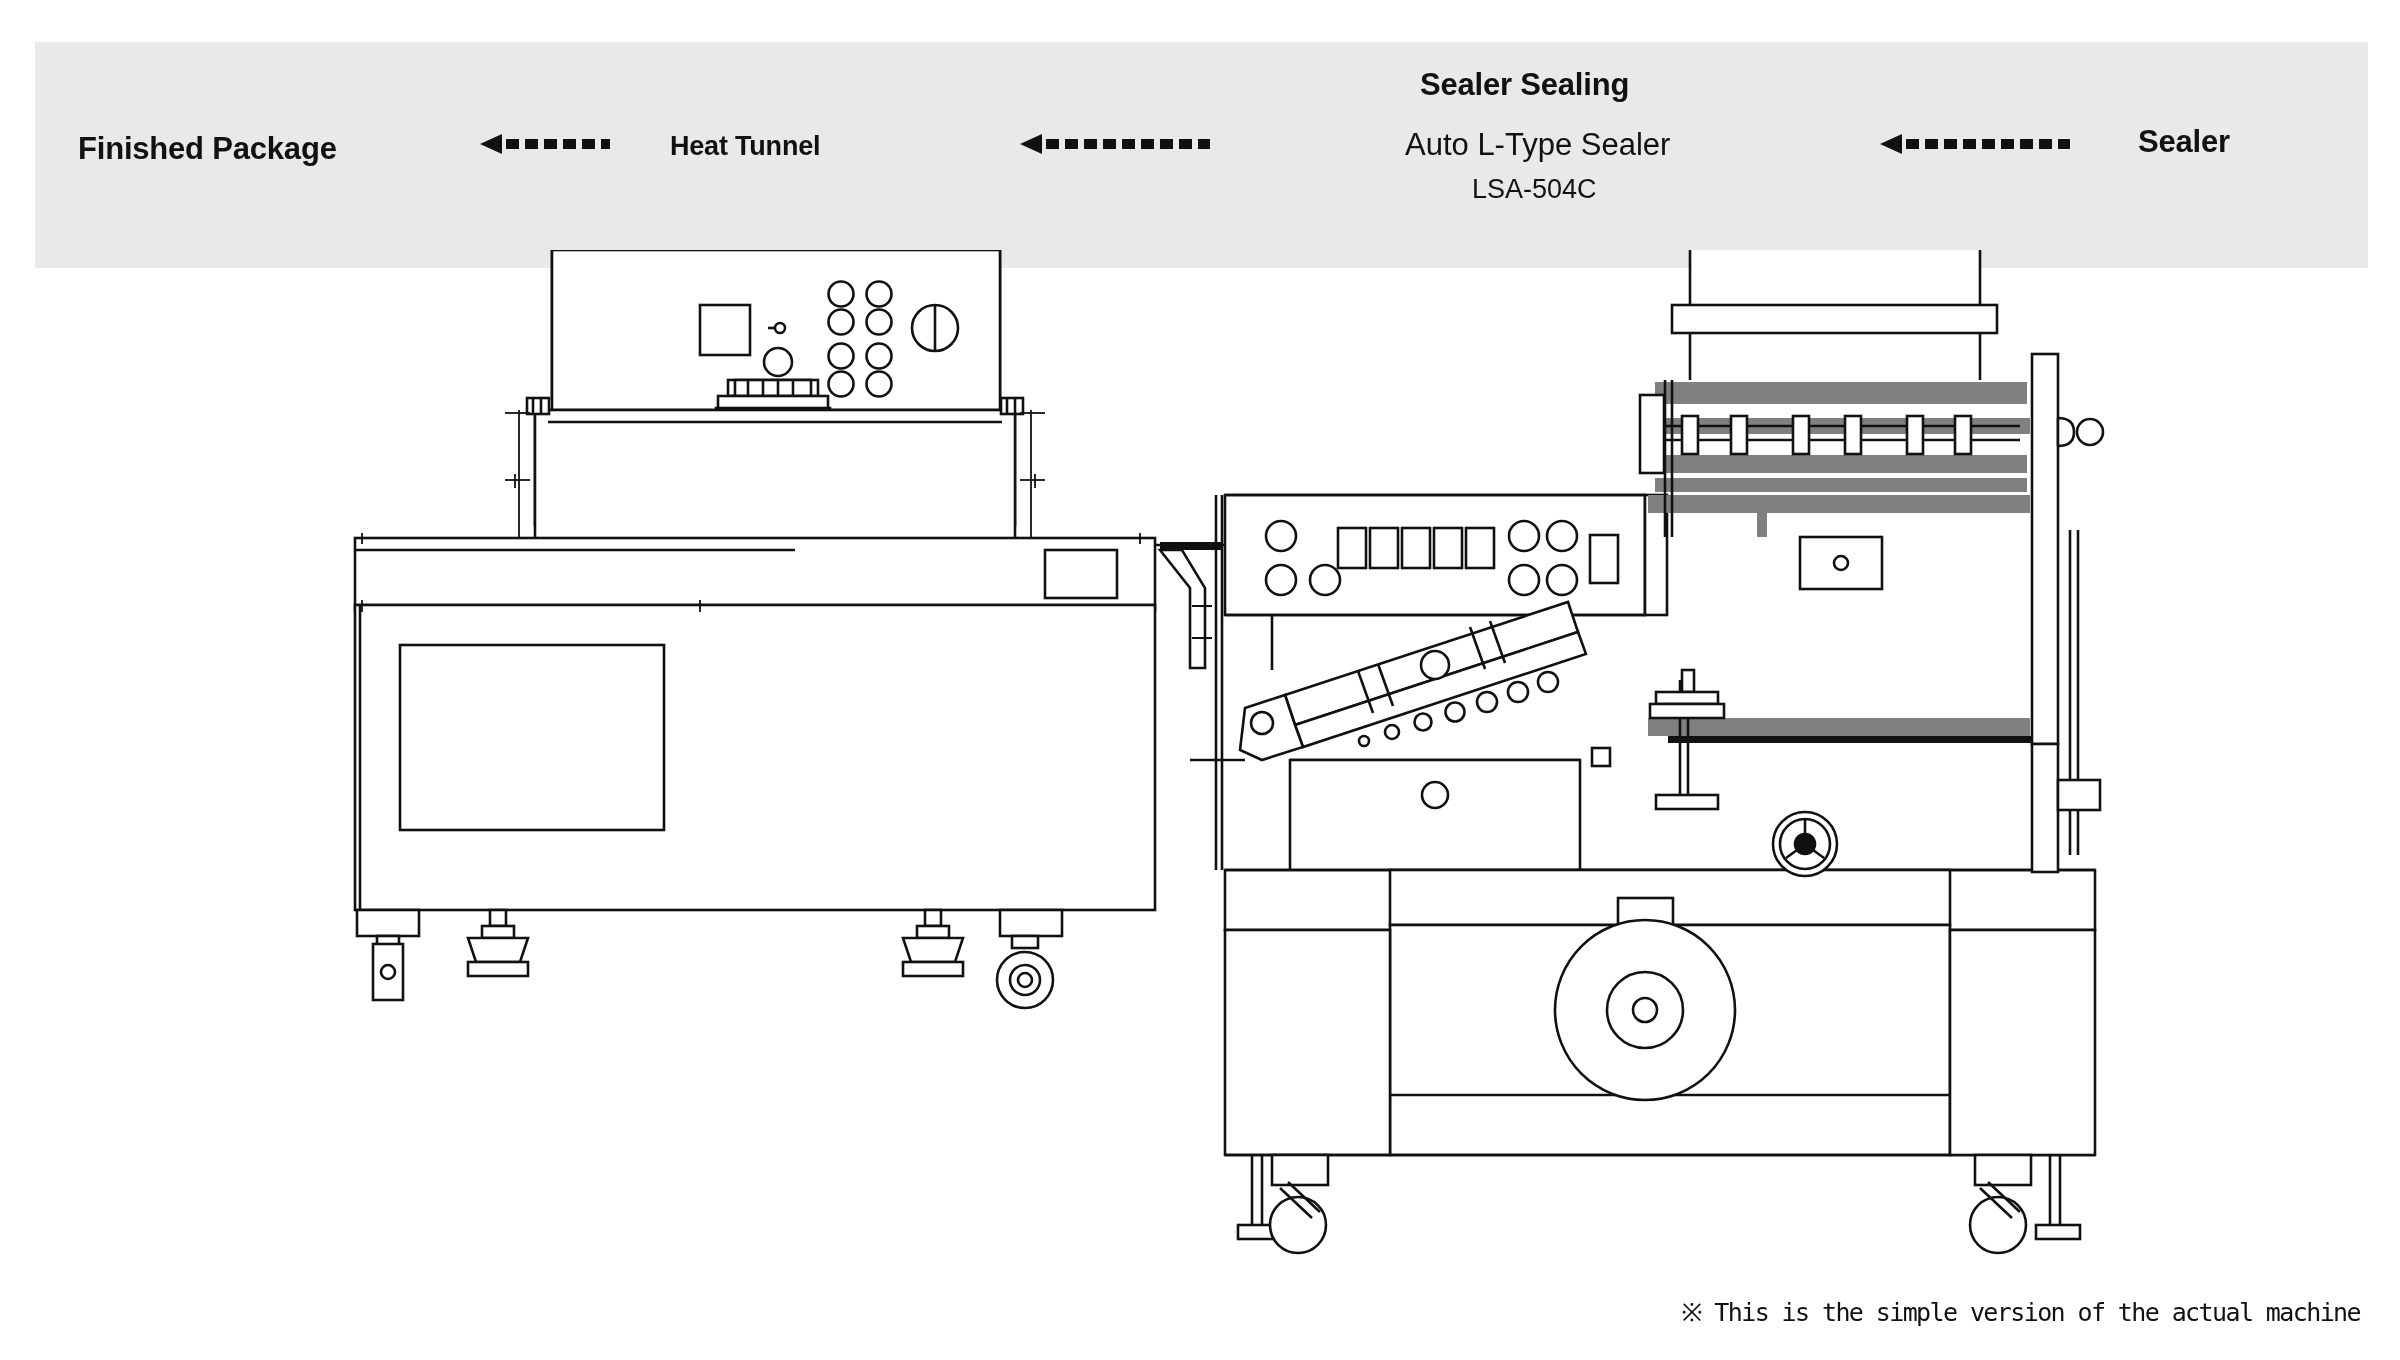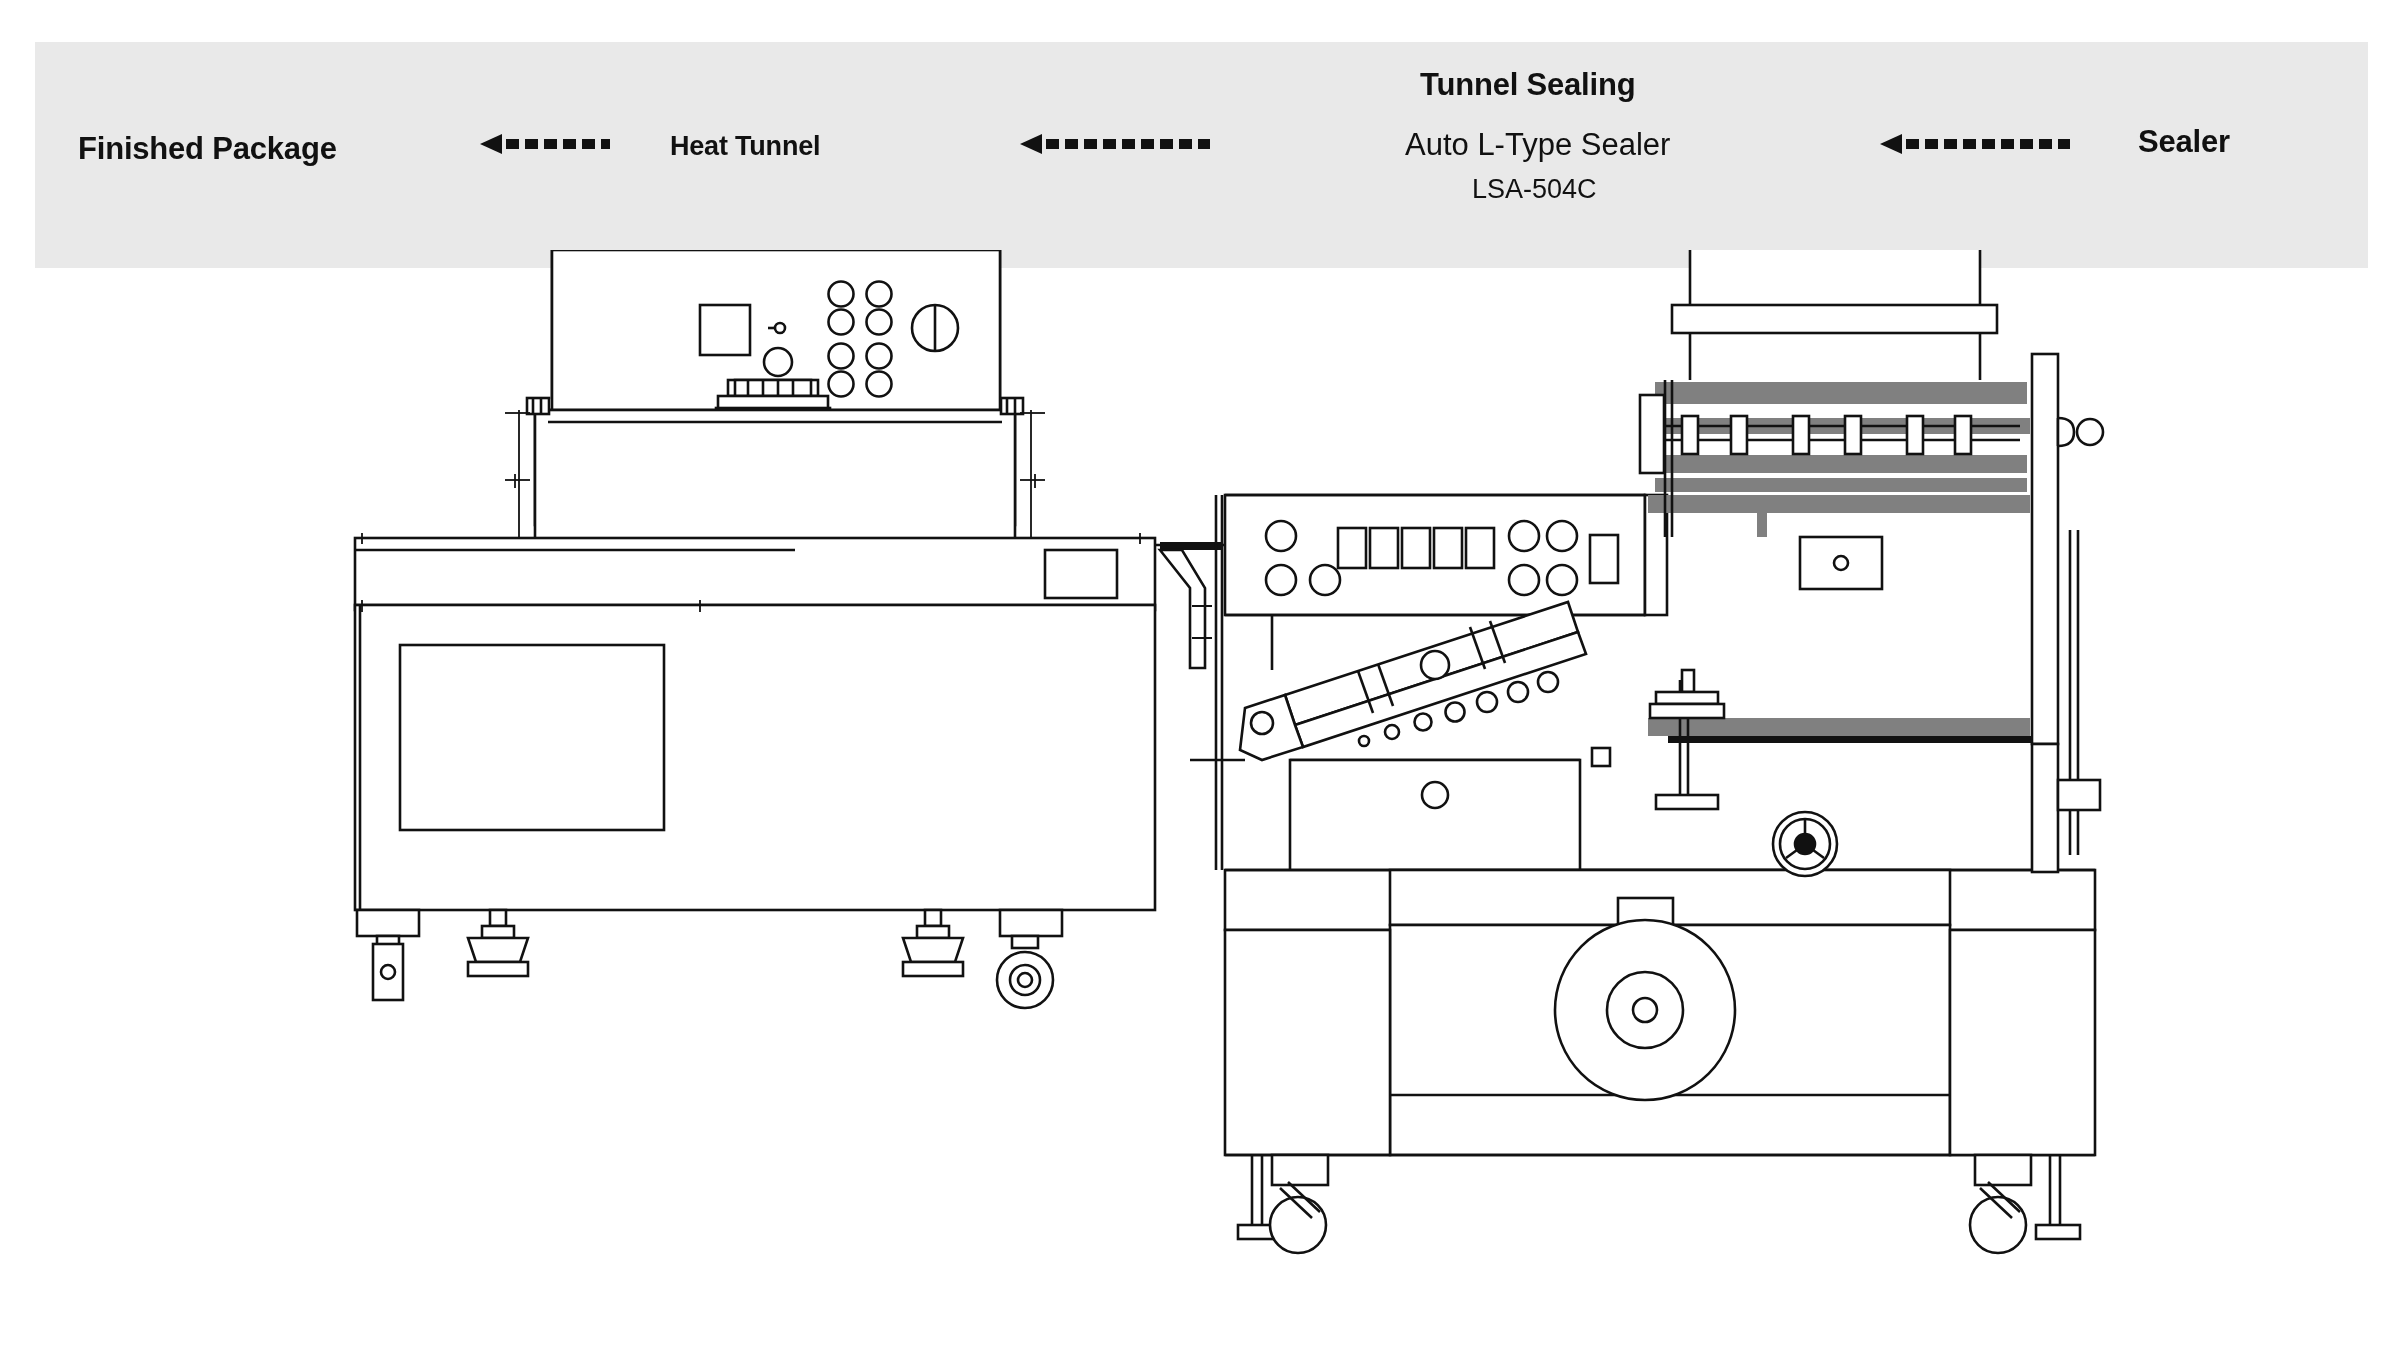--- a/index.html
+++ b/index.html
@@ -89,21 +89,21 @@
           <rect x="83" y="7" width="13" height="10"></rect>
           <rect x="102" y="7" width="13" height="10"></rect>
           <rect x="121" y="7" width="13" height="10"></rect>
           <rect x="140" y="7" width="13" height="10"></rect>
           <rect x="159" y="7" width="13" height="10"></rect>
           <rect x="178" y="7" width="12" height="10"></rect>
         </g>
       </svg>
     </div>
 
-    <div class="stage-label" style="left:1385px;top:25px;font-size:31px;">Tunnel Sealing</div>
+    <div class="stage-label" style="left:1385px;top:25px;font-size:31px;">Sealer Sealing</div>
     <div class="stage-sub" style="left:1370px;top:85px;font-size:31px;">Auto  L-Type  Sealer</div>
     <div class="stage-sub" style="left:1437px;top:132px;font-size:27px;">LSA-504C</div>
 
     <div class="arrow-wrap" style="left:1845px;top:90px;">
       <svg width="190" height="24" viewBox="0 0 190 24">
         <polygon points="0,12 22,2 22,22" fill="#111"></polygon>
         <g fill="#111">
           <rect x="26" y="7" width="13" height="10"></rect>
           <rect x="45" y="7" width="13" height="10"></rect>
           <rect x="64" y="7" width="13" height="10"></rect>
@@ -420,14 +420,15 @@
           <rect x="1975" y="905" width="56" height="30" fill="#fff"></rect>
           <circle cx="1998" cy="975" r="28" fill="#fff"></circle>
           <path d="M1980,938 L2012,968"></path>
           <path d="M1988,932 L2020,962"></path>
         </g>
       </g>
     </g>
   </svg>
 
 
+  <div class="footnote">※ This is the simple version of the actual machine</div>
 
 </div>
 
 </body></html>

